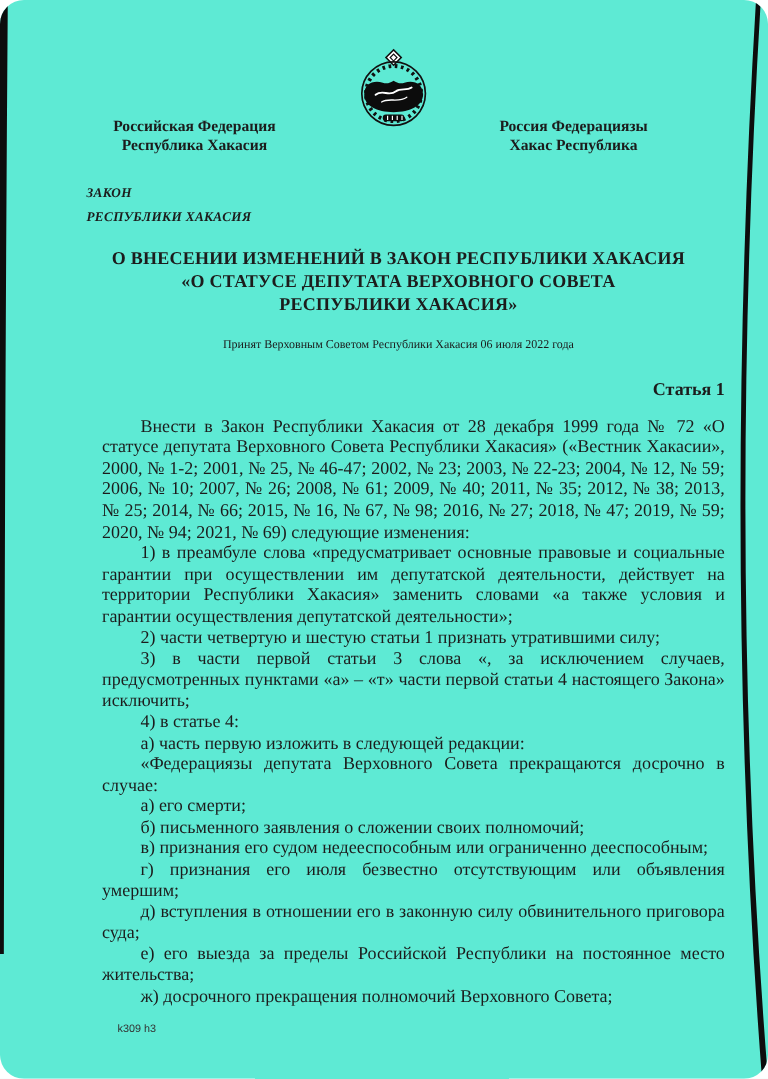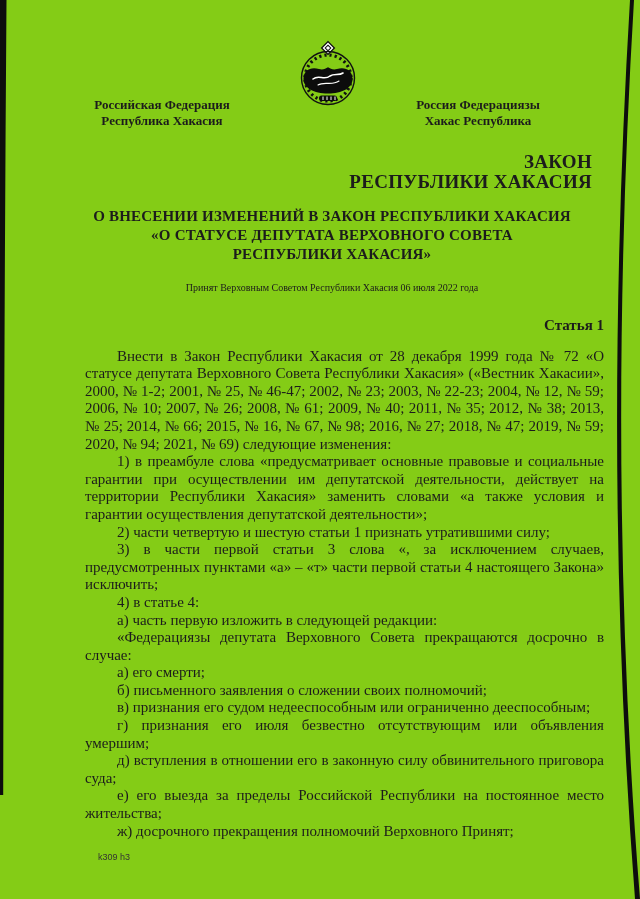--- a/index.html
+++ b/index.html
@@ -1,28 +1,28 @@
 <!DOCTYPE html>
 <html><head>
 <meta charset="utf-8">
 <style>
   html,body{margin:0;padding:0;background:#ffffff;}
   .page{
-    position:relative;width:640px;height:899px;background:#84cc16;
-    font-family:"Liberation Serif","DejaVu Serif",serif;color:#1c1c1c;overflow:hidden;
+    position:relative;width:640px;height:899px;background:#5eead4;
+    font-family:"Liberation Serif","DejaVu Serif",serif;color:#1c1c1c;overflow:hidden;border-radius:20px;
   }
   .scan-edges{position:absolute;left:0;top:0;width:640px;height:899px;pointer-events:none;}
   .emblem{position:absolute;left:294px;top:38px;width:68px;height:68px;}
   .hdr{position:absolute;top:97px;font-weight:bold;font-size:13px;line-height:16px;
        text-align:center;white-space:nowrap;}
   .hdr-left{left:52px;width:220px;}
   .hdr-right{left:378px;width:200px;}
   .doctype{
-    position:absolute;top:152px;left:72px;width:520px;text-align:right;
-    font-weight:bold;font-size:19px;line-height:19.5px;letter-spacing:.3px;
+    position:absolute;top:152px;left:72px;width:520px;text-align:left;
+    font-weight:bold;font-size:11px;line-height:19.5px;letter-spacing:.3px;font-style:italic;
   }
   .subject{
     position:absolute;top:207px;left:72px;width:520px;text-align:center;
     font-weight:bold;font-size:15px;line-height:19px;letter-spacing:.2px;
   }
   .adoption{
     position:absolute;top:282px;left:72px;width:520px;text-align:center;font-size:10px;
   }
   .content{
     position:absolute;left:85px;top:317px;width:519px;
@@ -92,19 +92,19 @@
         <p class="para">3) в части первой статьи 3 слова «, за исключением случаев, предусмотренных пунктами «а» – «т» части первой статьи 4 настоящего Закона» исключить;</p>
         <p class="para">4) в статье 4:</p>
         <p class="para">а) часть первую изложить в следующей редакции:</p>
         <p class="para">«Федерациязы депутата Верховного Совета прекращаются досрочно в случае:</p>
         <p class="para">а) его смерти;</p>
         <p class="para">б) письменного заявления о сложении своих полномочий;</p>
         <p class="para">в) признания его судом недееспособным или ограниченно дееспособным;</p>
         <p class="para">г) признания его июля безвестно отсутствующим или объявления умершим;</p>
         <p class="para">д) вступления в отношении его в законную силу обвинительного приговора суда;</p>
         <p class="para">е) его выезда за пределы Российской Республики на постоянное место жительства;</p>
-        <p class="para">ж) досрочного прекращения полномочий Верховного Принят;</p>
+        <p class="para">ж) досрочного прекращения полномочий Верховного Совета;</p>
       </div>
   </div>
 
   <div class="footer-code">k309 h3</div>
 
 </div>
 
 </body></html>

